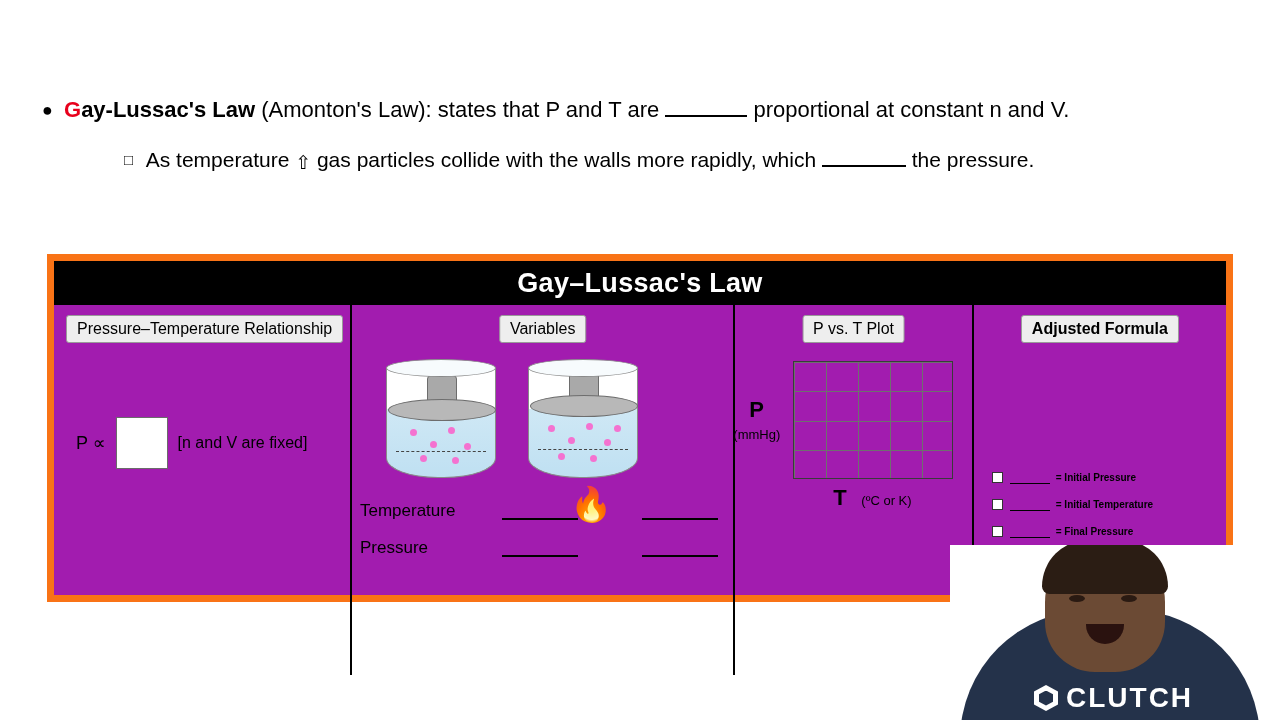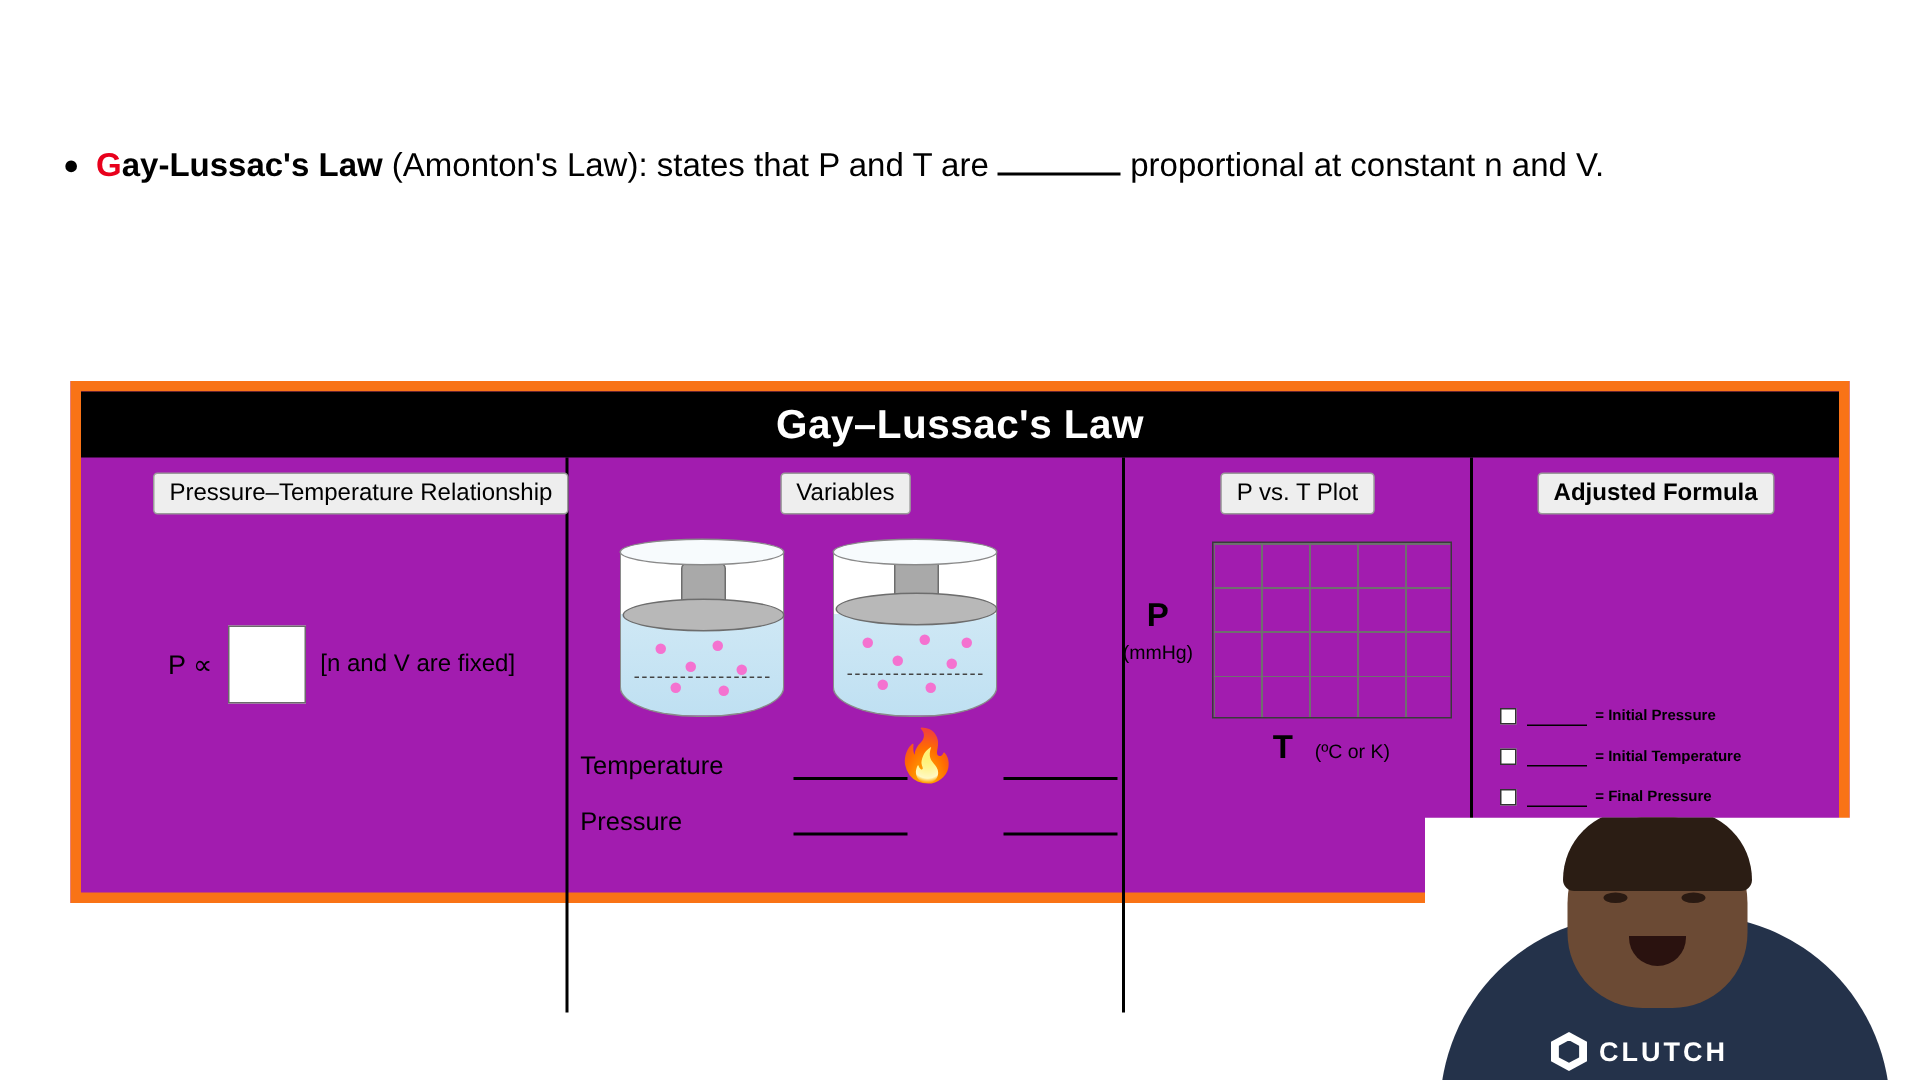--- a/index.html
+++ b/index.html
@@ -91,21 +91,20 @@
     font-weight: bold;
     display: flex;
     align-items: center;
     justify-content: center;
     letter-spacing: .3px;
   }
   .chart-body {
     display: flex;
     height: 370px;
     position: relative;
-    padding-left: 36px;
   }
   .col {
     position: relative;
     box-sizing: border-box;
   }
   .col-1 { width: 300px; border-right: 2px solid #000; }
   .col-2 { width: 386px; border-right: 2px solid #000; }
   .col-3 { width: 240px; border-right: 2px solid #000; }
   .col-4 { width: 254px; font-weight: bold; }
 
@@ -375,21 +374,21 @@
     border-radius: 0 0 20px 20px;
   }
   .pres-logo {
     position: absolute;
     left: 84px;
     bottom: 6px;
     display: flex;
     align-items: center;
     gap: 8px;
     color: #fff;
-    font-size: 18px;
+    font-size: 28px;
     font-weight: bold;
     letter-spacing: 2px;
   }
   .hexmark {
     width: 24px; height: 26px;
     background: #fff;
     clip-path: polygon(50% 0%, 100% 25%, 100% 75%, 50% 100%, 0% 75%, 0% 25%);
     position: relative;
   }
   .hexmark::after {
@@ -407,20 +406,28 @@
 <div class="notes">
 
   <div class="bullet-main">
     <span class="bullet-dot">●</span>
     <span class="term"><span class="red">G</span><span>ay-Lussac's Law</span></span>
     <span>(Amonton's Law): states that P and T are</span>
     <span class="blank b-sm"></span>
     <span>proportional at constant n and V.</span>
   </div>
 
+  <div class="sub-bullet">
+    <span class="sq">□</span>
+    <span>As temperature</span>
+    <span class="uparrow">⇧</span>
+    <span>gas particles collide with the walls more rapidly, which</span>
+    <span class="blank b-md"></span>
+    <span>the pressure.</span>
+  </div>
 
 </div>
 
 <div class="chartbox">
 
   <div class="chart-title">Gay–Lussac's Law</div>
 
   <div class="chart-body">
 
     <div class="col col-1">

